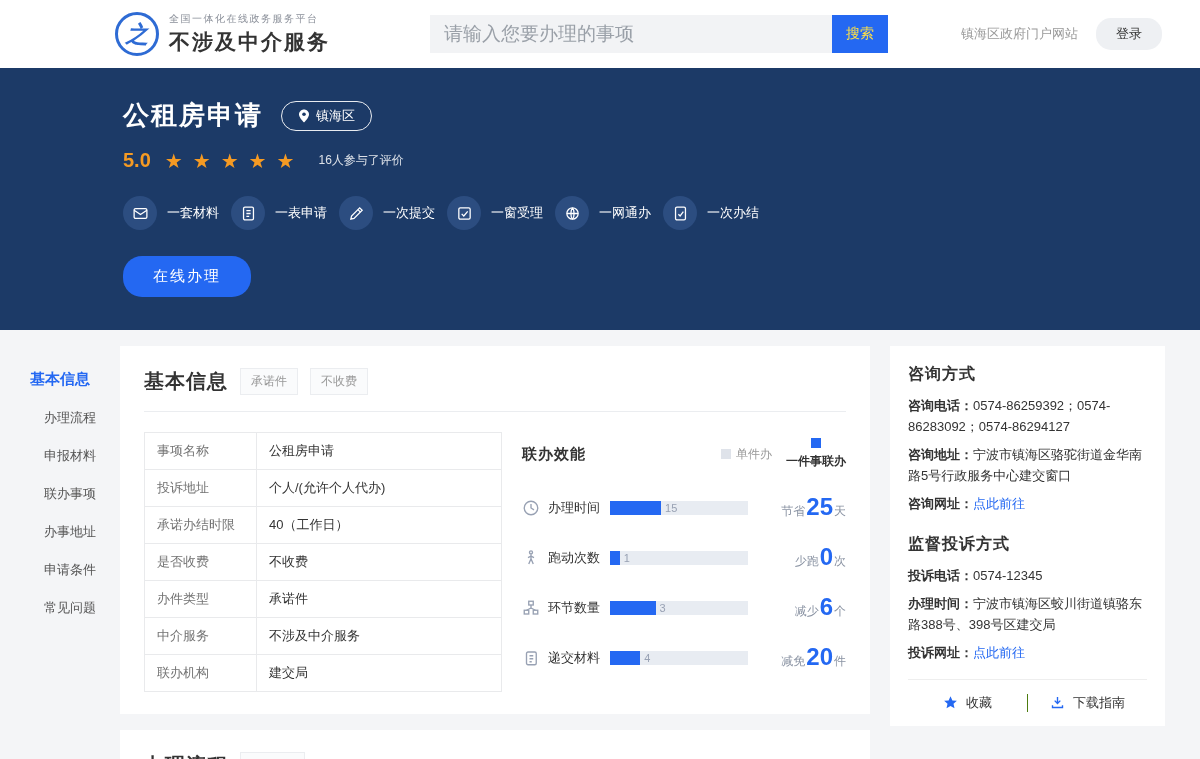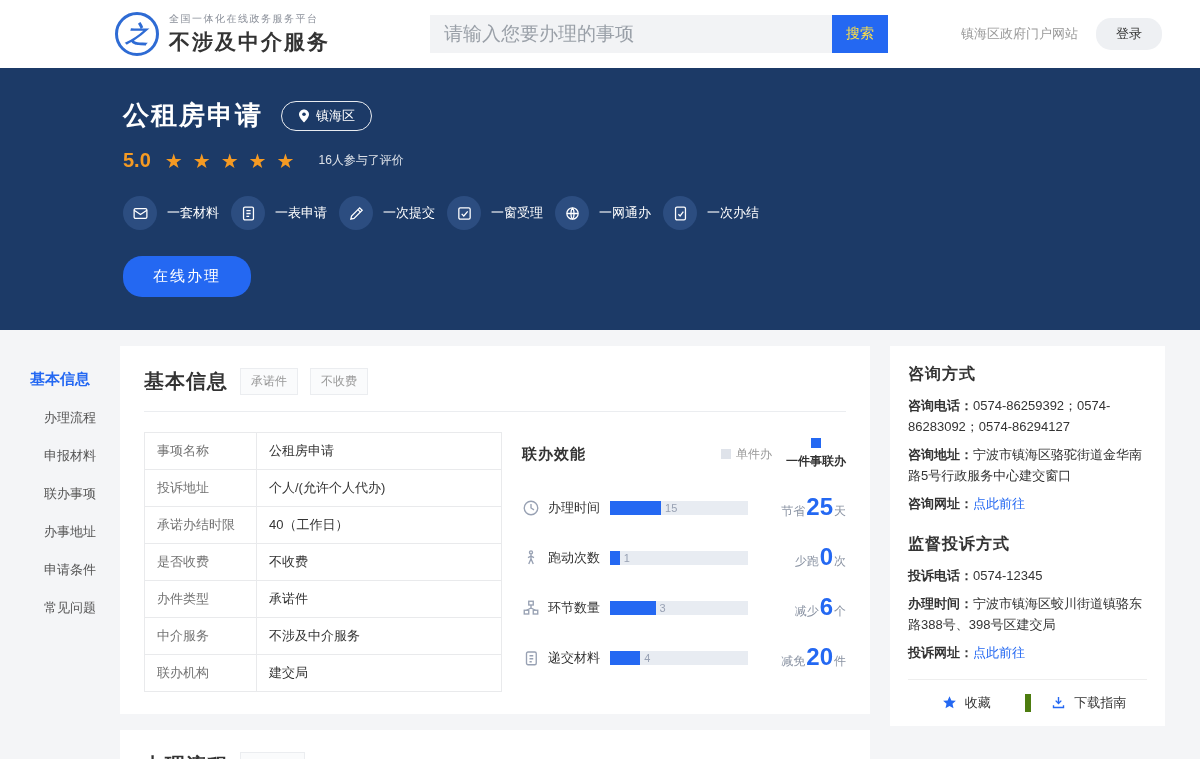--- a/index.html
+++ b/index.html
@@ -83,21 +83,21 @@
   
   .rightpanel{flex:1;}
   .panel-card{background:#fff;padding:18px 18px 0;}
   .panel-title{font-size:16px;font-weight:bold;color:#333;margin-bottom:10px;letter-spacing:1px;}
   .contact-row{font-size:13px;color:#333;line-height:1.65;margin-bottom:6px;}
   .contact-row b{font-weight:bold;}
   .go-link{color:#2468f2;text-decoration:none;cursor:pointer;}
   .panel-gap{height:14px;}
   .panel-actions{display:flex;border-top:1px solid #eee;margin:16px 0 0;padding:14px 0;}
   .action{flex:1;display:flex;align-items:center;justify-content:center;gap:8px;font-size:13px;color:#333;cursor:pointer;}
-  .action.second{border-left:6px solid #4d7c0f;}
+  .action.second{border-left:1px solid #4d7c0f;}
   .action svg{width:15px;height:15px;display:block;}
 </style>
 </head>
 <body>
 
 <header class="topbar">
   <div class="logo">
     <div class="logo-icon">
         <span>之</span>
       </div>

